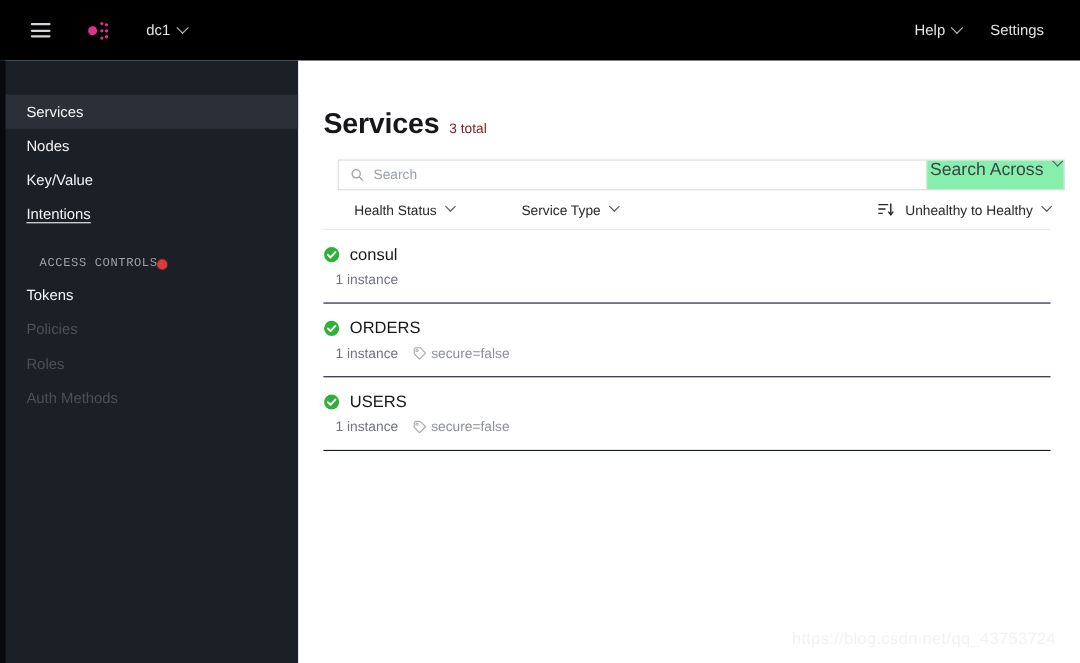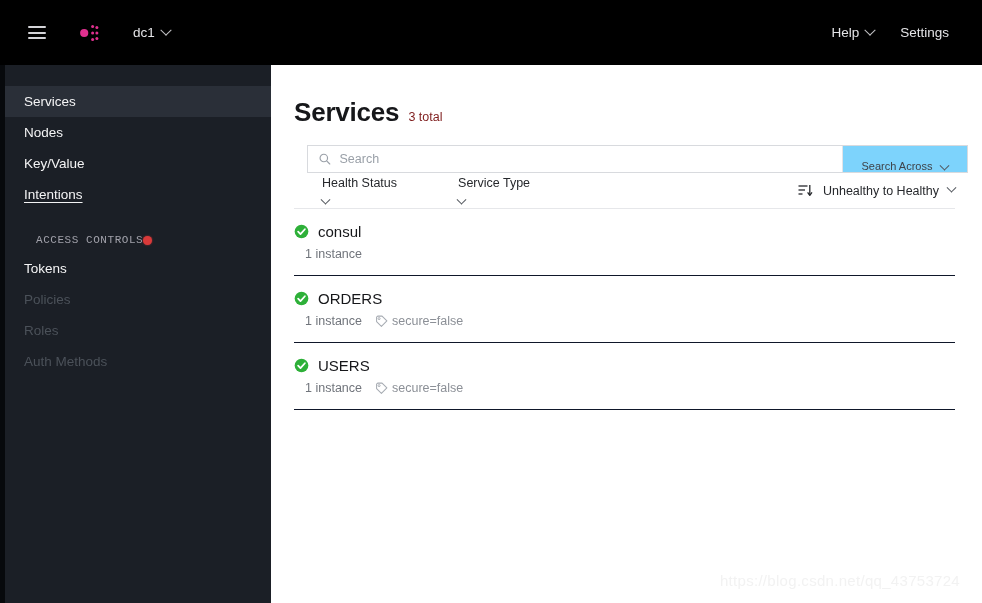--- a/index.html
+++ b/index.html
@@ -14,21 +14,21 @@
     font-family: "Liberation Sans", sans-serif;
     background: #ffffff;
     position: relative;
   }
 
   
   .topbar {
     position: absolute;
     top: 0; left: 0;
     width: 982px;
-    height: 65px;
+    height: 55px;
     background: #000000;
     display: flex;
     align-items: center;
     z-index: 30;
   }
 
   .hamburger {
     width: 18px;
     height: 13px;
     margin-left: 28px;
@@ -204,26 +204,26 @@
     font-size: 12.5px;
     color: #3f4349;
     width: 100%;
     background: transparent;
   }
   .search-field input::placeholder { color: #9aa0a8; }
 
   .search-across {
     width: 125px;
     border-left: 1px solid #e2e4e8;
-    background: #7dd3fc;
-    display: flex;
-    align-items: flex-end;
+    background: #86efac;
+    display: flex;
+    align-items: flex-start;
     justify-content: center;
     gap: 9px;
-    font-size: 11px;
+    font-size: 16px;
     color: #3f4349;
     cursor: pointer;
   }
   .chev-dark {
     display: inline-block;
     width: 7px;
     height: 7px;
     border-right: 1.3px solid #52565c;
     border-bottom: 1.3px solid #52565c;
     transform: rotate(45deg) translate(-2px, -2px);
@@ -233,26 +233,25 @@
   .filter-row {
     margin: 0 0 0 23px;
     width: 661px;
     height: 36px;
     display: flex;
     align-items: center;
     border-bottom: 1px solid #e6e7ea;
   }
   .filter-item {
     display: flex;
-    align-items: flex-start;
+    align-items: center;
     gap: 9px;
     font-size: 12.5px;
     color: #26282c;
     cursor: pointer;
-    flex-direction: column;
   }
   .filter-item.health { margin-left: 28px; }
   .filter-item.type { margin-left: 61px; }
 
   .sort-group {
     margin-left: auto;
     display: flex;
     align-items: center;
     gap: 10px;
     cursor: pointer;

